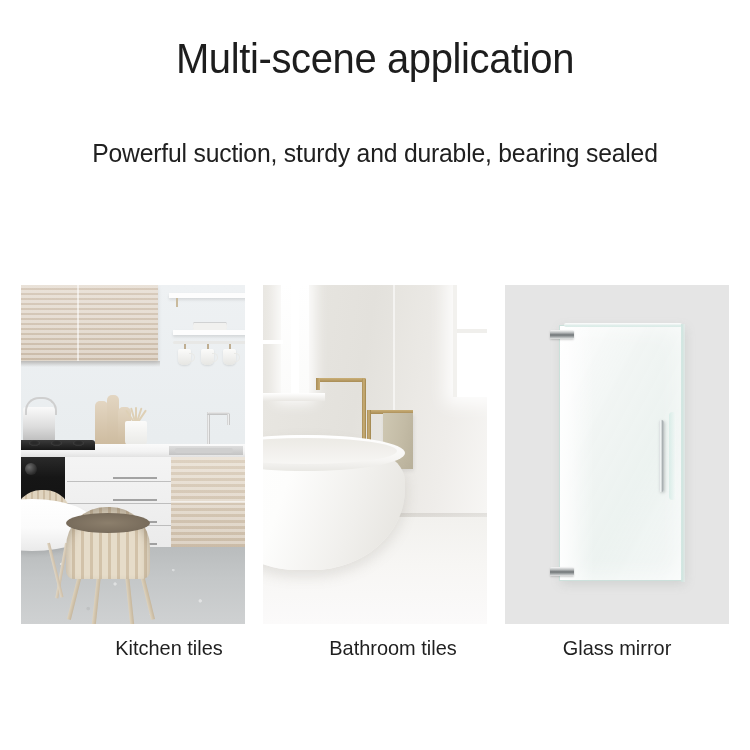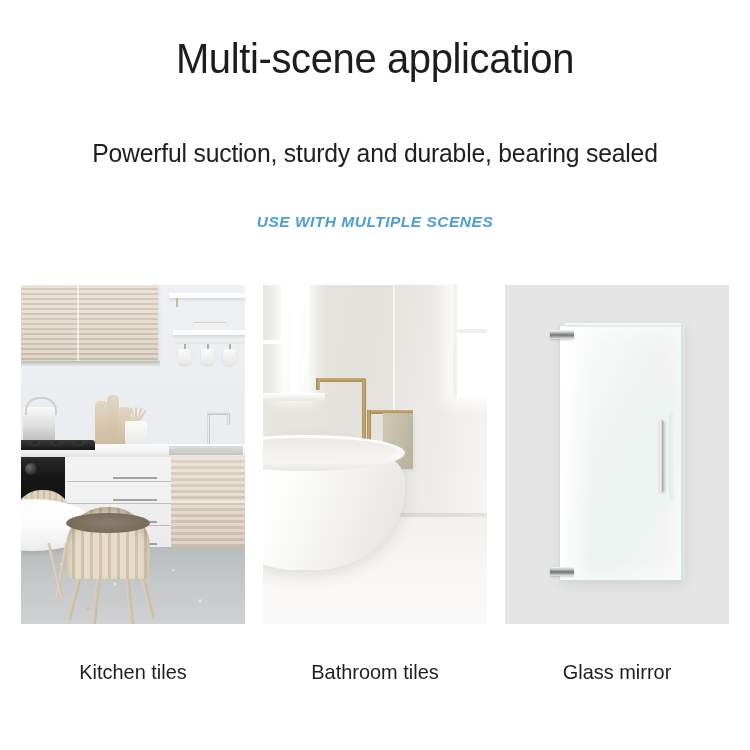--- a/index.html
+++ b/index.html
@@ -78,25 +78,25 @@
   .photo {
     width: 224px;
     height: 339px;
     position: relative;
     overflow: hidden;
     background: #eceef0;
   }
 
   .captions {
     position: absolute;
-    top: 660px;
+    top: 636px;
     left: 21px;
     width: 708px;
     display: flex;
-    justify-content: space-between;
+    justify-content: flex-end;
   }
   .caption {
     width: 224px;
     text-align: center;
     font-size: 21px;
     color: #1f1f1f;
     transform: scaleX(0.95);
   }
 
   
@@ -438,21 +438,20 @@
     border-radius: 6px;
   }
 </style>
 </head>
 <body>
 
 <div class="page">
 
   <div class="title">Multi-scene application</div>
   <div class="subtitle">Powerful suction, sturdy and durable, bearing sealed</div>
-  <div class="eyebrow">USE WITH MULTIPLE SCENES</div>
 
   <div class="gallery">
 
     <div class="card">
       <div class="photo">
         <div class="k-wall"></div>
         <div class="k-upper-cab"></div>
         <div class="k-cab-shadow"></div>
 
         <div class="k-shelf1"></div>

